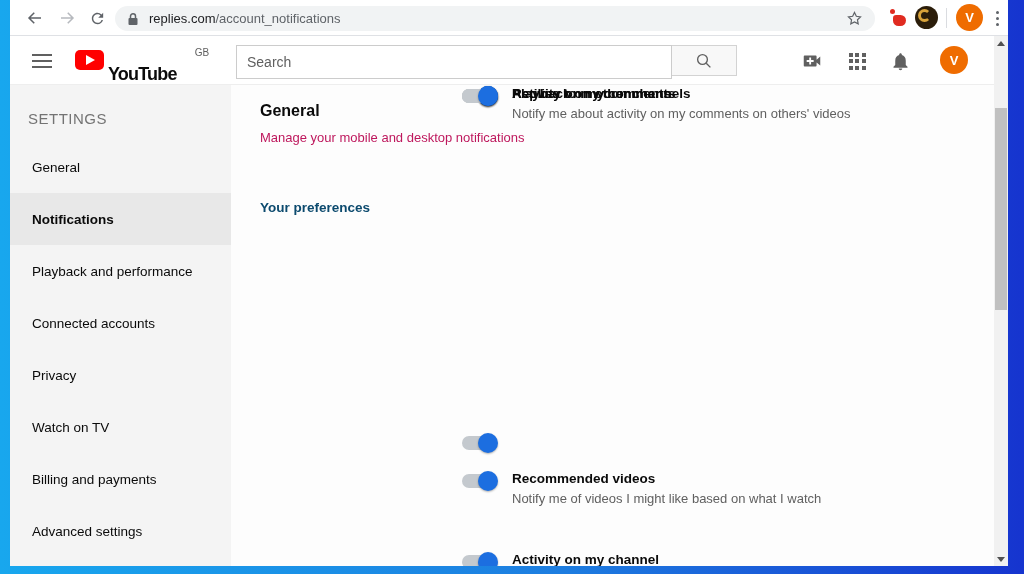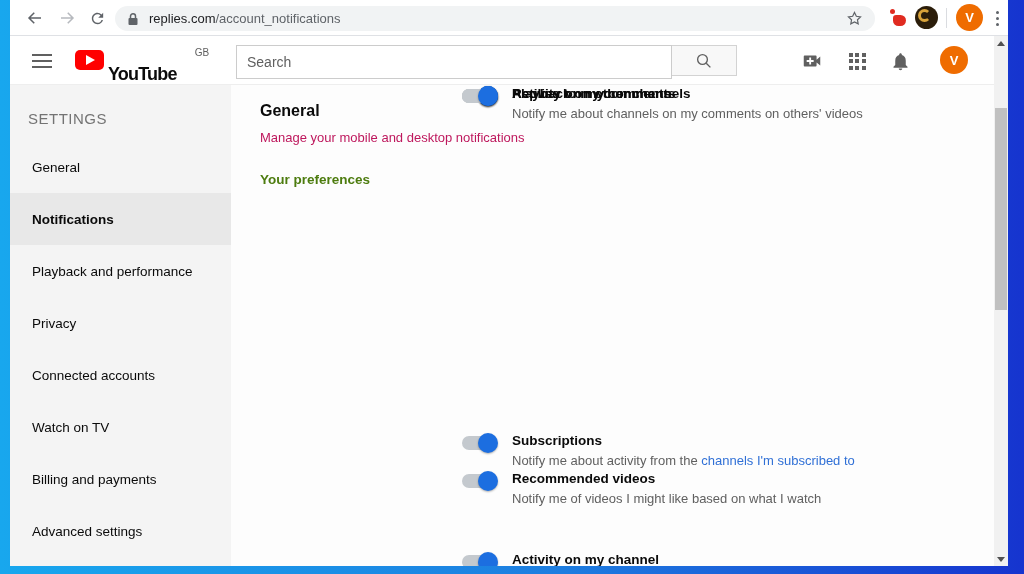--- a/index.html
+++ b/index.html
@@ -69,21 +69,21 @@
   .sidebar { position:absolute; left:0; top:0; width:221px; height:481px;
     background:#f4f4f4; padding-top:10px; }
   .sb-title { height:46px; display:flex; align-items:center; padding-left:18px;
     font-size:15px; color:#737373; letter-spacing:0.5px; }
   .sb-item { height:52px; display:flex; align-items:center; padding-left:22px;
     font-size:13.5px; color:#0a0a0a; cursor:pointer; }
   .sb-item.selected { background:#e8e8e8; font-weight:bold; }
 
   .page-title { position:absolute; left:250px; top:17px; font-size:16px; font-weight:bold; color:#0a0a0a;text-align:right; }
   .page-sub { position:absolute; left:250px; top:45px; font-size:13px; color:#be185d; }
-  .section-label { position:absolute; left:250px; top:87px; font-size:13.5px; font-weight:bold; color:#4d7c0f; }
+  .section-label { position:absolute; left:250px; top:115px; font-size:13.5px; font-weight:bold; color:#0c4a6e; }
 
   .pref-row { position:absolute; left:452px; width:480px; height:44px; }
   .pref-row:nth-of-type(1){ top:109px; } .pref-row:nth-of-type(2){ top:169px; }
   .pref-row:nth-of-type(3){ top:228px; } .pref-row:nth-of-type(4){ top:288px; }
   .pref-row:nth-of-type(5){ top:347px; } .pref-row:nth-of-type(6){ top:385px; }
   .pref-row:nth-of-type(7){ top:466px; }
   .toggle { position:absolute; left:0; top:1px; width:36px; height:20px; cursor:pointer; }
   .toggle .track { position:absolute; left:0; top:3px; width:34px; height:14px;
     background:#c4c9ce; border-radius:7px; }
   .toggle .knob { position:absolute; left:16px; top:0; width:20px; height:20px;
@@ -195,40 +195,36 @@
       </svg>
   </div>
   <div class="avatar yt-avatar" style="background:#ef6c00">V</div>
 
   <div class="yt-body">
     <div class="sidebar">
       <div class="sb-title">SETTINGS</div>
       <div class="sb-item">General</div>
       <div class="sb-item selected">Notifications</div>
       <div class="sb-item">Playback and performance</div>
+      <div class="sb-item">Connected accounts</div>
       <div class="sb-item">Privacy</div>
-      <div class="sb-item">Connected accounts</div>
       <div class="sb-item">Watch on TV</div>
       <div class="sb-item">Billing and payments</div>
       <div class="sb-item">Advanced settings</div>
     </div>
 
     <div class="page-title">General</div>
     <div class="page-sub">Manage your mobile and desktop notifications</div>
     <div class="section-label">Your preferences</div>
 
     <div class="pref-row">
       <div class="toggle">
           <div class="track"></div>
           <div class="knob"></div>
         </div>
-      <div class="pref-text">
-        <div class="pref-title">Subscriptions</div>
-        <div class="pref-desc"><span>Notify me about activity from the </span><a>channels I'm subscribed to</a></div>
-      </div>
     </div>
 
     <div class="pref-row">
       <div class="toggle">
           <div class="track"></div>
           <div class="knob"></div>
         </div>
       <div class="pref-text">
         <div class="pref-title">Recommended videos</div>
         <div class="pref-desc">Notify me of videos I might like based on what I watch</div>
@@ -246,21 +242,21 @@
       </div>
     </div>
 
     <div class="pref-row">
       <div class="toggle">
           <div class="track"></div>
           <div class="knob"></div>
         </div>
       <div class="pref-text">
         <div class="pref-title">Activity on my comments</div>
-        <div class="pref-desc">Notify me about channels on my comments on others' videos</div>
+        <div class="pref-desc">Notify me about activity on my comments on others' videos</div>
       </div>
     </div>
 
     <div class="pref-row">
       <div class="toggle">
           <div class="track"></div>
           <div class="knob"></div>
         </div>
       <div class="pref-text">
         <div class="pref-title">Replies to my comments</div>

